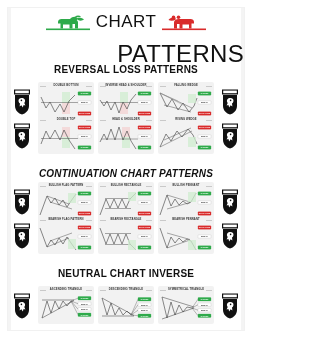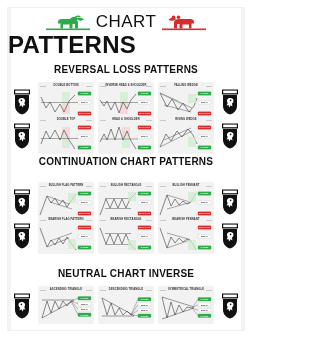--- a/index.html
+++ b/index.html
@@ -14,22 +14,22 @@
           background:#f4f4f4;}
 
   
   .header{position:absolute;left:8px;top:10px;width:236px;height:48px;}
   .logo-row{position:relative;height:26px;}
   .bull-mark{position:absolute;left:38px;top:3px;width:44px;height:18px;}
   .bear-mark{position:absolute;left:154px;top:3px;width:44px;height:18px;}
   .chart-word{position:absolute;left:86px;top:1px;width:64px;
       text-align:center;font-size:17px;letter-spacing:.5px;color:#111;
       font-weight:400;line-height:22px;}
-  .patterns-word{position:absolute;left:0;top:22px;width:236px;
-      text-align:left;font-size:24px;font-weight:bold;color:#111;
+  .patterns-word{position:absolute;left:0;top:31px;width:236px;
+      text-align:right;font-size:24px;font-weight:normal;color:#111;
       letter-spacing:.3px;line-height:26px;}
 
   
   .section-title{position:absolute;width:236px;left:8px;text-align:center;
       font-size:10px;font-weight:bold;color:#111;letter-spacing:.2px;}
   .band{position:absolute;left:8px;width:236px;}
 
   .side-icon{position:absolute;width:20px;height:26px;}
   .shield{width:20px;height:26px;}
 
@@ -211,21 +211,21 @@
               <rect x="40" y="3.8" width="13" height="3.4" rx="0.6" fill="#d92b2b" stroke="#d92b2b" stroke-width="0.3"></rect>
               <text x="46.5" y="6.35" text-anchor="middle" font-size="2" font-family="'Liberation Sans',sans-serif" font-weight="bold" fill="#ffffff">STOP LOSS</text>
               <rect x="40" y="12.8" width="13" height="3.4" rx="0.6" fill="#ffffff" stroke="#b8b8b8" stroke-width="0.3"></rect>
               <text x="46.5" y="15.35" text-anchor="middle" font-size="2" font-family="'Liberation Sans',sans-serif" font-weight="bold" fill="#333">BREAK</text>
               <rect x="40" y="23.8" width="13" height="3.4" rx="0.6" fill="#2eaa4a" stroke="#2eaa4a" stroke-width="0.3"></rect>
               <text x="46.5" y="26.35" text-anchor="middle" font-size="2" font-family="'Liberation Sans',sans-serif" font-weight="bold" fill="#ffffff">TARGET</text>
             </svg>
           </div>
         </div>
       </div>
-      <div class="section-title" style="top: 156px;">CONTINUATION CHART PATTERNS</div>
+      <div class="section-title" style="top: 168px; font-style: italic;">CONTINUATION CHART PATTERNS</div>
       <div class="band" style="top: 182px; height: 38px;">
         <div class="side-icon" style="left: 4px; top: 7px;"><svg viewBox="0 0 20 26" class="shield">
             <rect x="2" y="0.5" width="16" height="5" fill="#111"></rect>
             <rect x="3.2" y="1.6" width="13.6" height="2.6" fill="#ffffff"></rect>
             <path d="M3 6 L17 6 L17 17 C17 21.5 13.5 24.5 10 25.5 C6.5 24.5 3 21.5 3 17 Z" fill="#111"></path>
             <path d="M7 10 C8.6 8.4 11.4 8.6 12.6 10.3 C13.4 11.5 13.2 13 12.3 14 L13.4 16.6 L11.6 16.1 L10.8 18.6 L9.4 16.3 L7.6 17.4 L8 14.6 C6.6 13.9 6 11.5 7 10 Z" fill="#ffffff"></path>
             <circle cx="9.4" cy="11.4" r="0.8" fill="#111"></circle>
           </svg></div>
         <div class="side-icon" style="left: 212px; top: 7px;"><svg viewBox="0 0 20 26" class="shield" style="transform: scaleX(-1);">
             <rect x="2" y="0.5" width="16" height="5" fill="#111"></rect>

